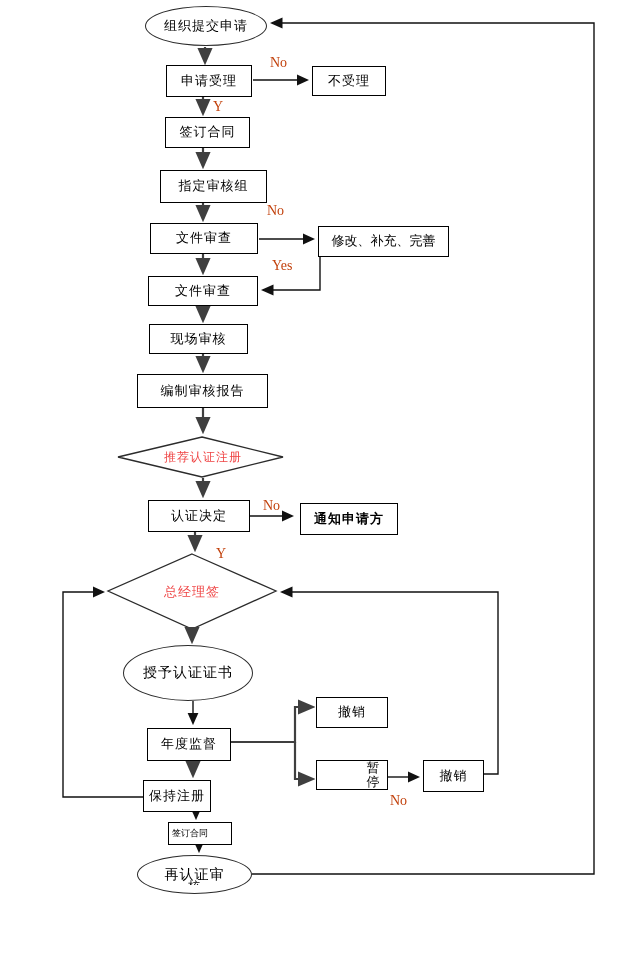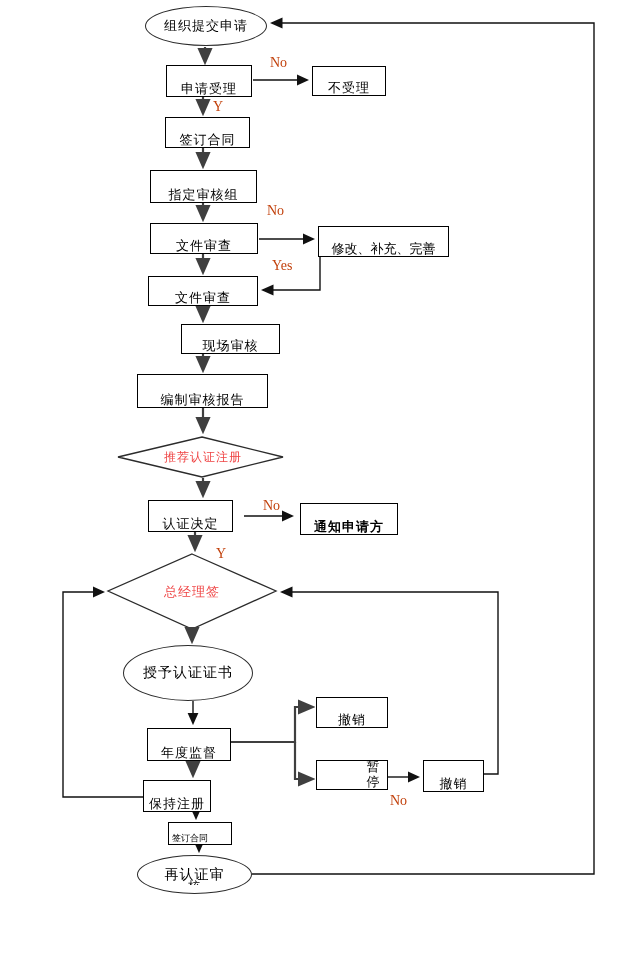--- a/index.html
+++ b/index.html
@@ -2,21 +2,21 @@
 <html><head>
 <meta charset="utf-8">
 <style>
   html,body{margin:0;padding:0;background:#ffffff;}
   .canvas{position:relative;width:635px;height:971px;background:#ffffff;
           font-family:"Liberation Sans","DejaVu Sans",sans-serif;overflow:hidden;}
   svg.overlay{position:absolute;left:0;top:0;width:635px;height:971px;}
   .node{position:absolute;display:flex;align-items:center;justify-content:center;
         box-sizing:border-box;text-align:center;color:#000;font-size:13px;
         letter-spacing:1px;line-height:1.1;}
-  .rect{border:1.6px solid #000;background:#fff;align-items:flex-end;}
+  .rect{border:1.6px solid #000;background:#fff;}
   .ellipse{border:1.4px solid #2b2b2b;border-radius:50%;background:#fff;}
   .dlabel{position:absolute;text-align:center;color:#ef4444;font-size:12px;letter-spacing:1px;}
   .elabel{position:absolute;color:#c2410c;font-size:14px;
           font-family:"Liberation Serif","DejaVu Serif",serif;}
   .small{font-size:9px;letter-spacing:0;}
   .clip2{position:absolute;left:0;right:0;top:24px;height:5px;overflow:hidden;
          text-align:center;font-size:12px;color:#000;letter-spacing:1px;}
 </style>
 </head>
 <body>
@@ -86,45 +86,45 @@
   </div>
 
   <div class="node rect" style="left:312px;top:66px;width:74px;height:30px;">
     <span>不受理</span>
   </div>
 
   <div class="node rect" style="left:165px;top:117px;width:85px;height:31px;">
     <span>签订合同</span>
   </div>
 
-  <div class="node rect" style="left:150px;top:170px;width:107px;height:33px;">
+  <div class="node rect" style="left:160px;top:170px;width:107px;height:33px;">
     <span>指定审核组</span>
   </div>
 
   <div class="node rect" style="left:150px;top:223px;width:108px;height:31px;">
     <span>文件审查</span>
   </div>
 
   <div class="node rect" style="left:318px;top:226px;width:131px;height:31px;letter-spacing:0;">
     <span>修改、补充、完善</span>
   </div>
 
   <div class="node rect" style="left:148px;top:276px;width:110px;height:30px;">
     <span>文件审查</span>
   </div>
 
-  <div class="node rect" style="left:149px;top:324px;width:99px;height:30px;margin-left:32px;">
+  <div class="node rect" style="left:149px;top:324px;width:99px;height:30px;">
     <span>现场审核</span>
   </div>
 
   <div class="node rect" style="left:137px;top:374px;width:131px;height:34px;">
     <span>编制审核报告</span>
   </div>
 
-  <div class="node rect" style="left:148px;top:500px;width:85px;height:32px;">
+  <div class="node rect" style="left:148px;top:500px;width:102px;height:32px;">
     <span>认证决定</span>
   </div>
 
   <div class="node rect" style="left:300px;top:503px;width:98px;height:32px;font-weight:bold;">
     <span>通知申请方</span>
   </div>
 
   <div class="node rect" style="left:147px;top:728px;width:84px;height:33px;">
     <span>年度监督</span>
   </div>

